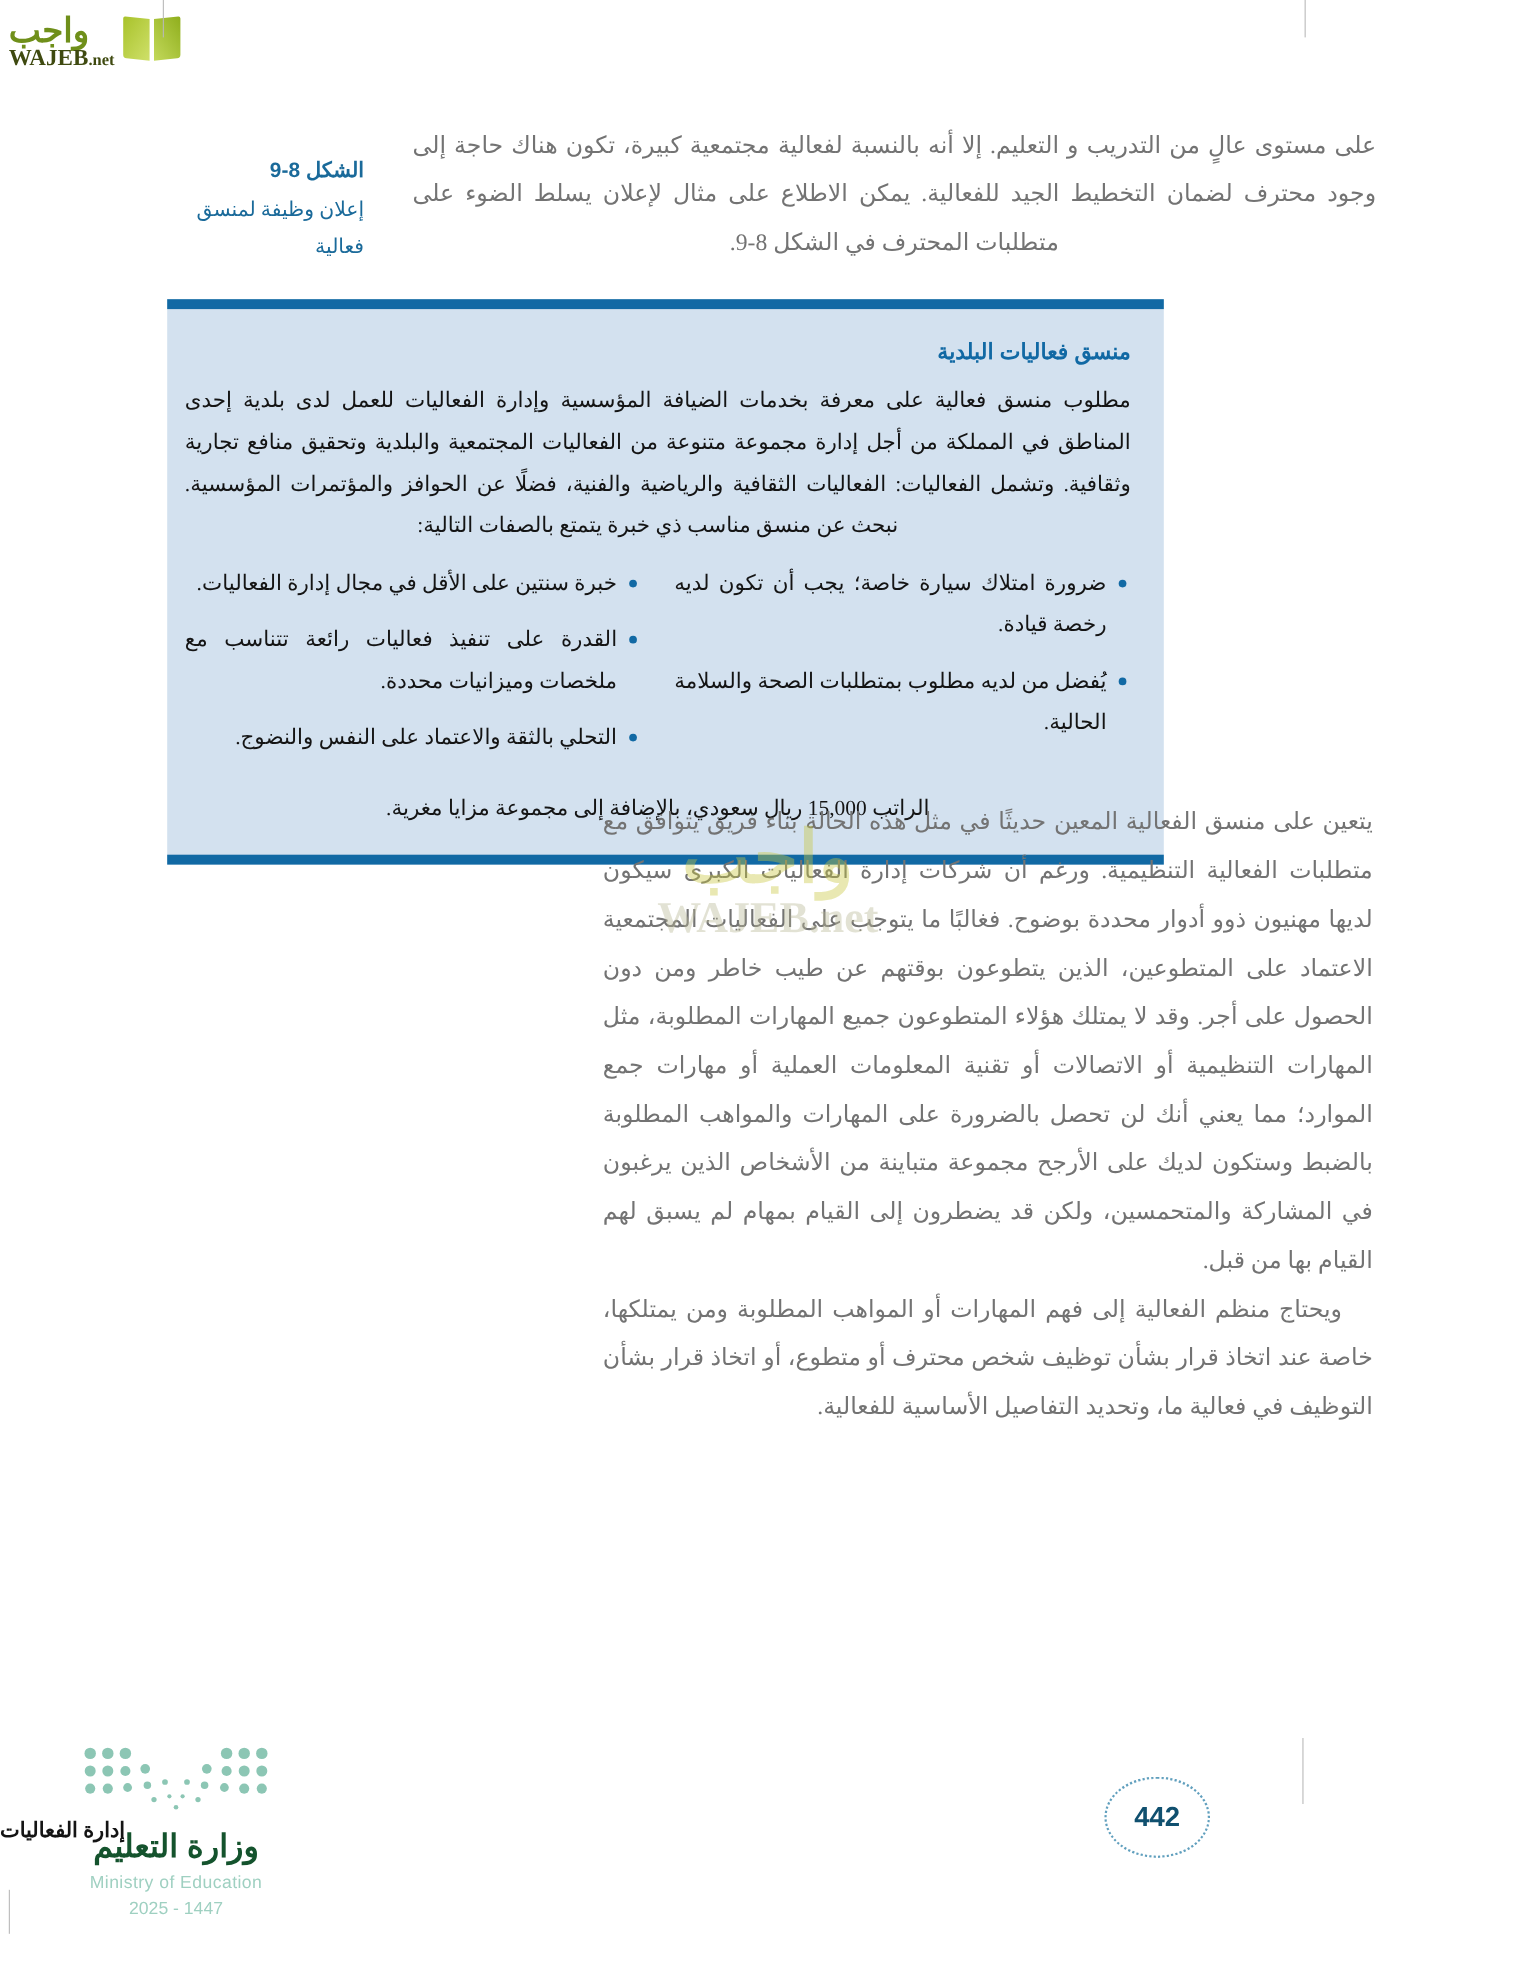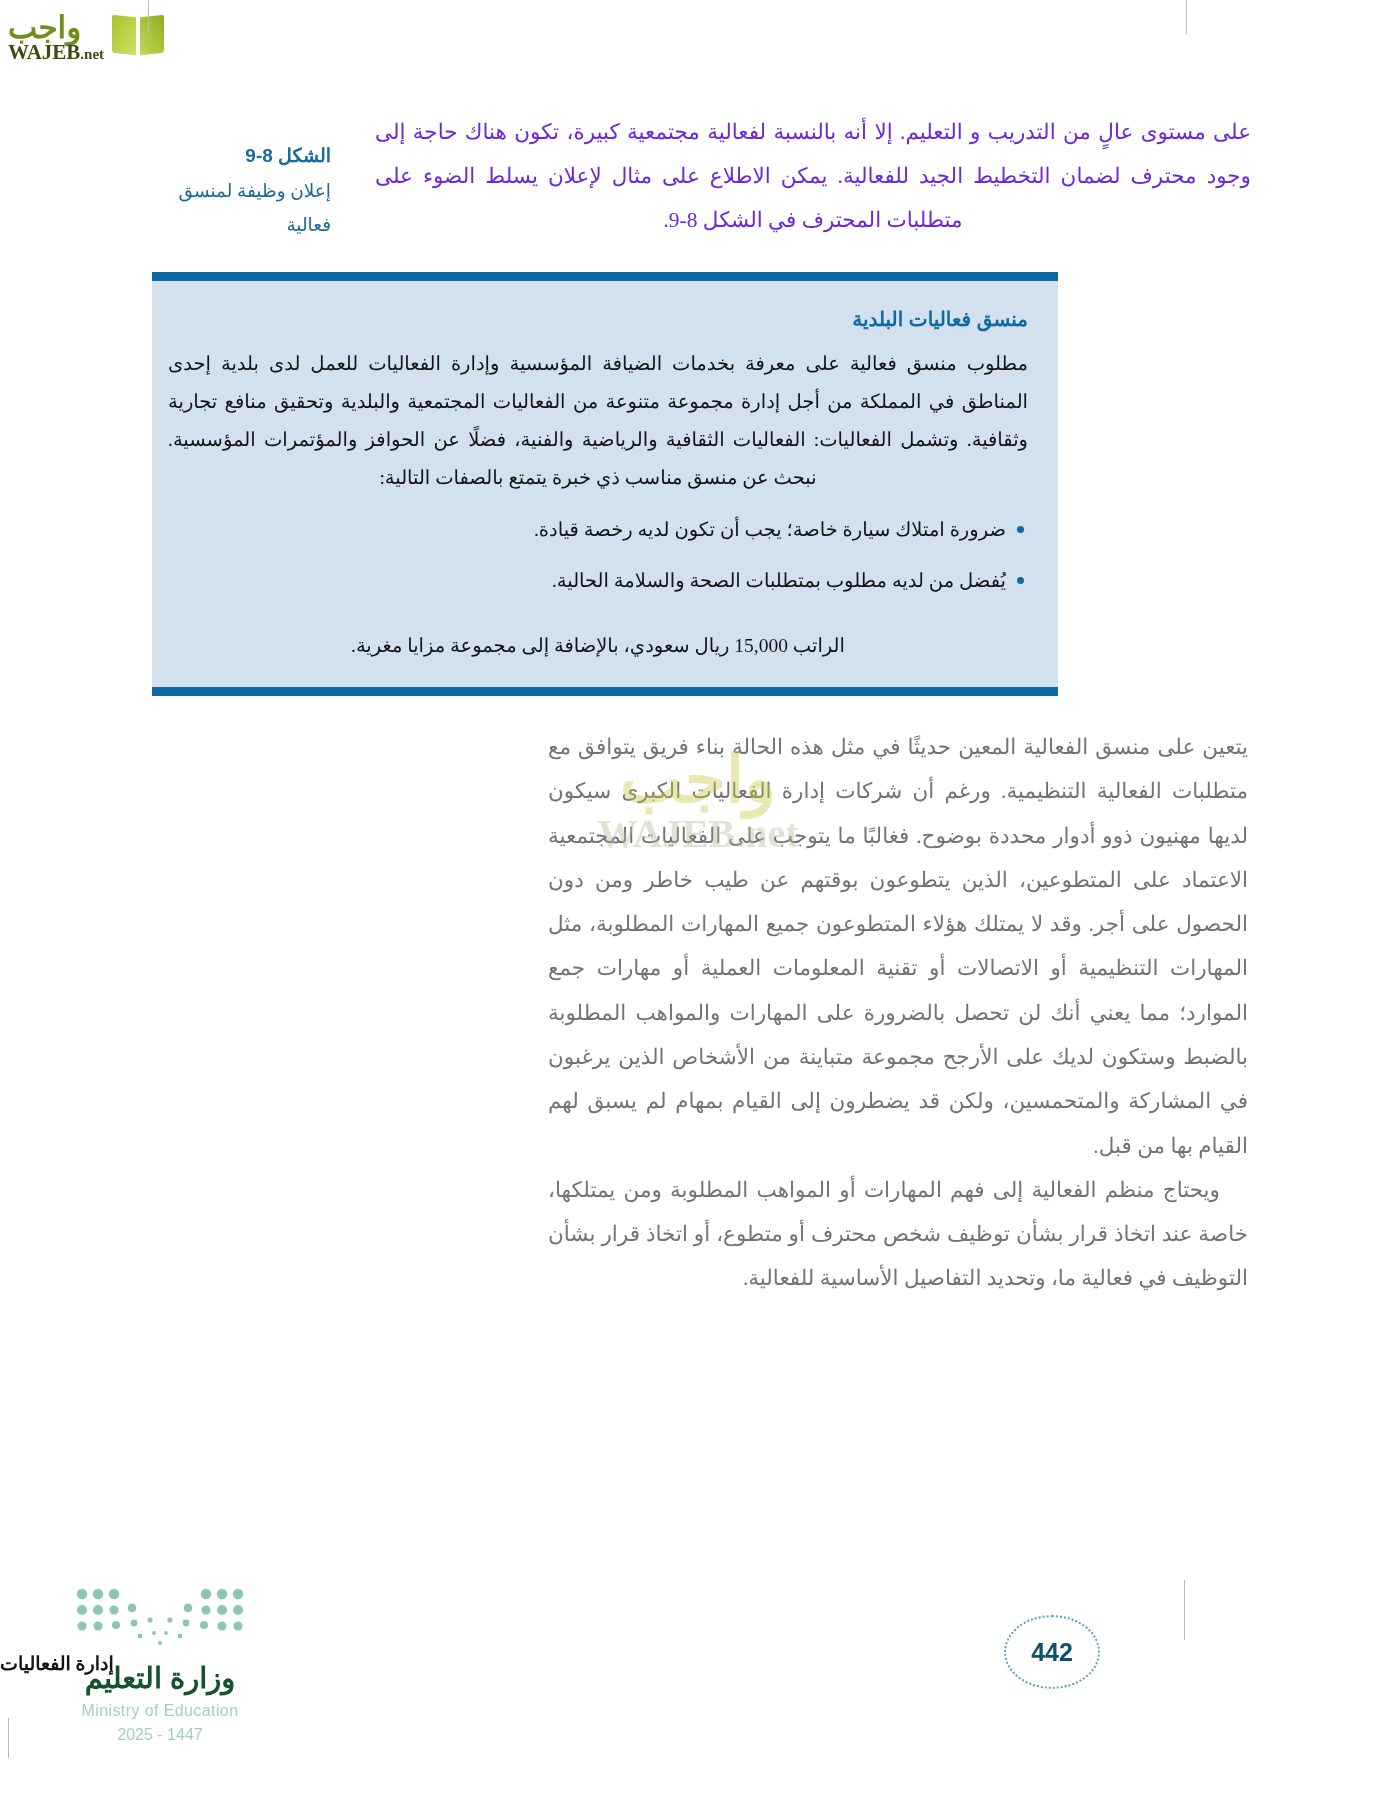--- a/index.html
+++ b/index.html
@@ -132,21 +132,21 @@
     display: block;
     font-family: "Liberation Serif", serif;
   }
 
   #intro-paragraph {
     flex: 1 1 auto;
     text-align: justify;
     text-align-last: center;
     font-size: 21.5px;
     line-height: 2.05;
-    color: #6d28d9;
+    color: #737373;
     padding-left: 10px;
     margin-left: 30px;
     font-family: "Liberation Serif", "DejaVu Serif", serif;
   }
 
   
   #advert-box {
     position: absolute;
     top: 272px;
     left: 152px;
@@ -376,20 +376,27 @@
 
   <div id="advert-box">
     <div id="advert-title">منسق فعاليات البلدية</div>
     <div id="advert-intro">مطلوب منسق فعالية على معرفة بخدمات الضيافة المؤسسية وإدارة الفعاليات للعمل لدى بلدية إحدى المناطق في المملكة من أجل إدارة مجموعة متنوعة من الفعاليات المجتمعية والبلدية وتحقيق منافع تجارية وثقافية. وتشمل الفعاليات: الفعاليات الثقافية والرياضية والفنية، فضلًا عن الحوافز والمؤتمرات المؤسسية. نبحث عن منسق مناسب ذي خبرة يتمتع بالصفات التالية:</div>
 
     <div id="advert-columns">
       <div class="advert-col col-left">
         <ul>
           <li>ضرورة امتلاك سيارة خاصة؛ يجب أن تكون لديه رخصة قيادة.</li>
           <li>يُفضل من لديه مطلوب بمتطلبات الصحة والسلامة الحالية.</li>
+        </ul>
+      </div>
+      <div class="advert-col col-right">
+        <ul>
+          <li>خبرة سنتين على الأقل في مجال إدارة الفعاليات.</li>
+          <li>القدرة على تنفيذ فعاليات رائعة تتناسب مع ملخصات وميزانيات محددة.</li>
+          <li>التحلي بالثقة والاعتماد على النفس والنضوج.</li>
         </ul>
       </div>
     </div>
 
     <div id="advert-salary">الراتب 15,000 ريال سعودي، بالإضافة إلى مجموعة مزايا مغرية.</div>
   </div>
 
   <div id="body-text">
     <p>يتعين على منسق الفعالية المعين حديثًا في مثل هذه الحالة بناء فريق يتوافق مع متطلبات الفعالية التنظيمية. ورغم أن شركات إدارة الفعاليات الكبرى سيكون لديها مهنيون ذوو أدوار محددة بوضوح. فغالبًا ما يتوجب على الفعاليات المجتمعية الاعتماد على المتطوعين، الذين يتطوعون بوقتهم عن طيب خاطر ومن دون الحصول على أجر. وقد لا يمتلك هؤلاء المتطوعون جميع المهارات المطلوبة، مثل المهارات التنظيمية أو الاتصالات أو تقنية المعلومات العملية أو مهارات جمع الموارد؛ مما يعني أنك لن تحصل بالضرورة على المهارات والمواهب المطلوبة بالضبط وستكون لديك على الأرجح مجموعة متباينة من الأشخاص الذين يرغبون في المشاركة والمتحمسين، ولكن قد يضطرون إلى القيام بمهام لم يسبق لهم القيام بها من قبل.</p>
     <p class="indent">ويحتاج منظم الفعالية إلى فهم المهارات أو المواهب المطلوبة ومن يمتلكها، خاصة عند اتخاذ قرار بشأن توظيف شخص محترف أو متطوع، أو اتخاذ قرار بشأن التوظيف في فعالية ما، وتحديد التفاصيل الأساسية للفعالية.</p>

